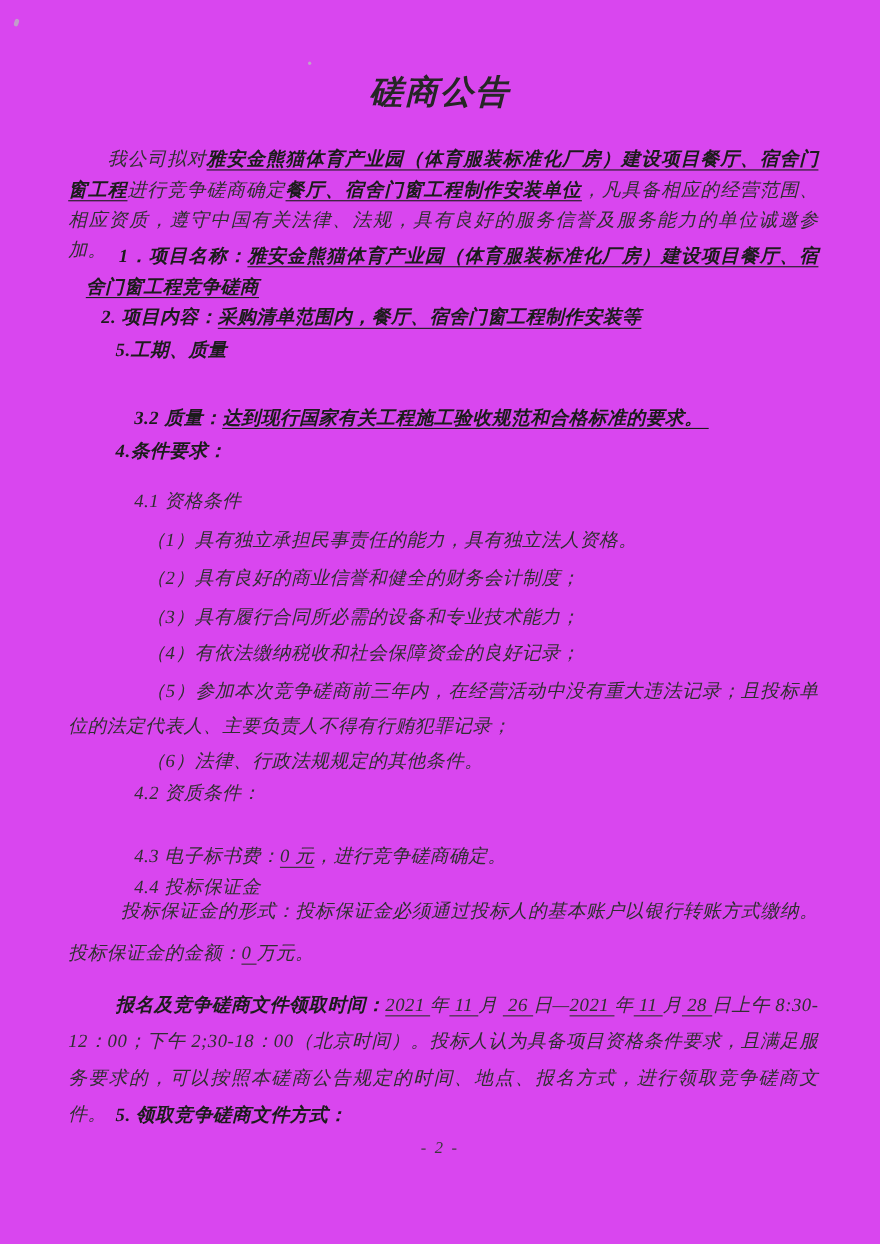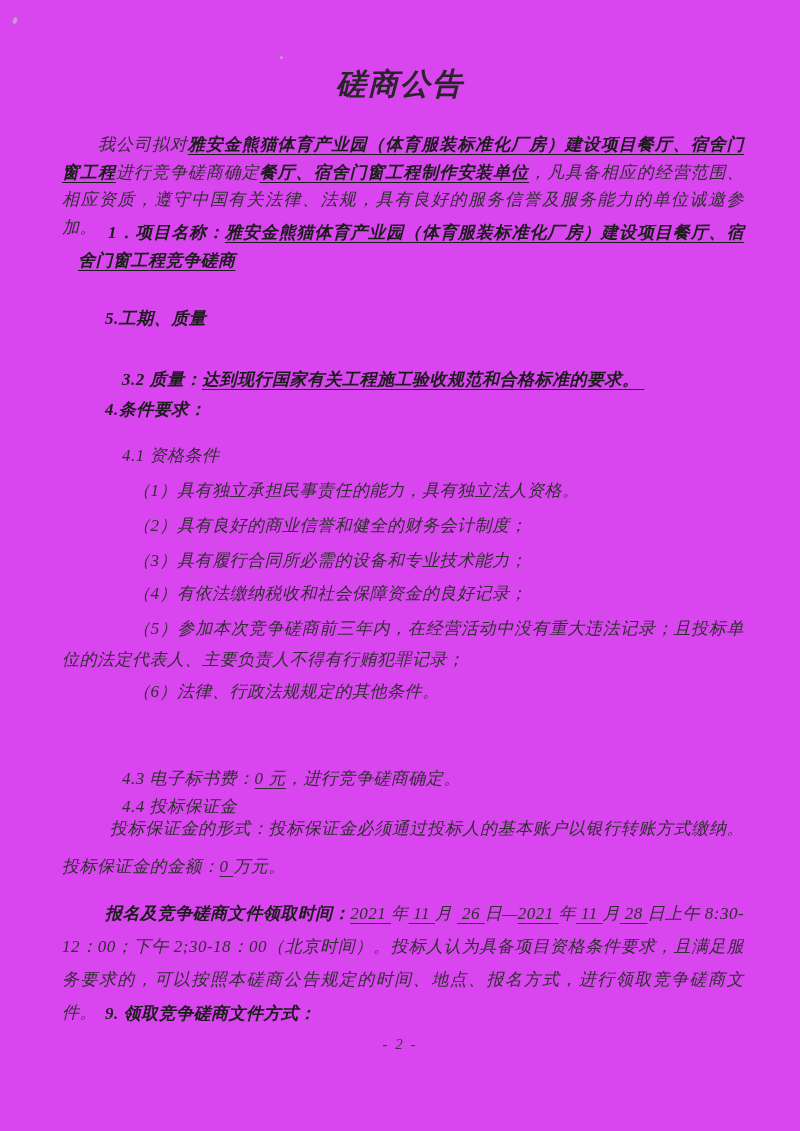--- a/index.html
+++ b/index.html
@@ -66,44 +66,46 @@
 
   <div class="artifact a1"></div>
   <div class="artifact a2"></div>
 
   <h1 class="title">磋商公告</h1>
 
   <p class="p j intro"><span>我公司拟对</span><span class="b u">雅安金熊猫体育产业园（体育服装标准化厂房）建设项目餐厅、宿舍门窗工程</span><span>进行竞争磋商确定</span><span class="b u">餐厅、宿舍门窗工程制作安装单位</span><span>，凡具备相应的经营范围、相应资质，遵守中国有关法律、法规，具有良好的服务信誉及服务能力的单位诚邀参加。</span></p>
 
   <p class="p j i1"><span class="b">1．项目名称：</span><span class="b u">雅安金熊猫体育产业园（体育服装标准化厂房）建设项目餐厅、宿舍门窗工程竞争磋商</span></p>
 
+  <p class="p j i2"><span class="b">2. 项目内容：</span><span class="b u">采购清单范围内，餐厅、宿舍门窗工程制作安装等</span></p>
 
   <p class="p i3"><span class="b">5.工期、质量</span></p>
 
 
   <p class="p pre i32"><span class="b">3.2 质量：</span><span class="b u">达到现行国家有关工程施工验收规范和合格标准的要求。 </span></p>
 
   <p class="p i4"><span class="b">4.条件要求：</span></p>
 
   <p class="p i41"><span>4.1 资格条件</span></p>
 
   <p class="p c1">（1）具有独立承担民事责任的能力，具有独立法人资格。</p>
   <p class="p c2">（2）具有良好的商业信誉和健全的财务会计制度；</p>
   <p class="p c3">（3）具有履行合同所必需的设备和专业技术能力；</p>
   <p class="p c4">（4）有依法缴纳税收和社会保障资金的良好记录；</p>
   <p class="p j c5">（5）参加本次竞争磋商前三年内，在经营活动中没有重大违法记录；且投标单位的法定代表人、主要负责人不得有行贿犯罪记录；</p>
   <p class="p c6">（6）法律、行政法规规定的其他条件。</p>
 
+  <p class="p i42"><span>4.2 资质条件：</span></p>
 
 
   <p class="p pre i43"><span>4.3 电子标书费：</span><span class="u">0 元</span><span>，进行竞争磋商确定。</span></p>
 
   <p class="p i44"><span>4.4 投标保证金</span></p>
 
   <p class="p j pre deposit"><span>投标保证金的形式：投标保证金必须通过投标人的基本账户以银行转账方式缴纳。投标保证金的金额：</span><span class="u">0 </span><span>万元。</span></p>
 
   <p class="p j pre schedule"><span class="b">报名及竞争磋商文件领取时间：</span><span class="u">2021 </span><span>年</span><span class="u"> 11 </span><span>月 </span><span class="u"> 26 </span><span>日—</span><span class="u">2021 </span><span>年</span><span class="u"> 11 </span><span>月</span><span class="u"> 28 </span><span>日上午 8:30-12：00；下午 2;30-18：00（北京时间）。投标人认为具备项目资格条件要求，且满足服务要求的，可以按照本磋商公告规定的时间、地点、报名方式，进行领取竞争磋商文件。</span></p>
 
-  <p class="p i5"><span class="b">9. 领取竞争磋商文件方式：</span></p>
+  <p class="p i5"><span class="b">5. 领取竞争磋商文件方式：</span></p>
 
   <p class="pageno">- 2 -</p>
 
 </div>
 
 </body></html>

